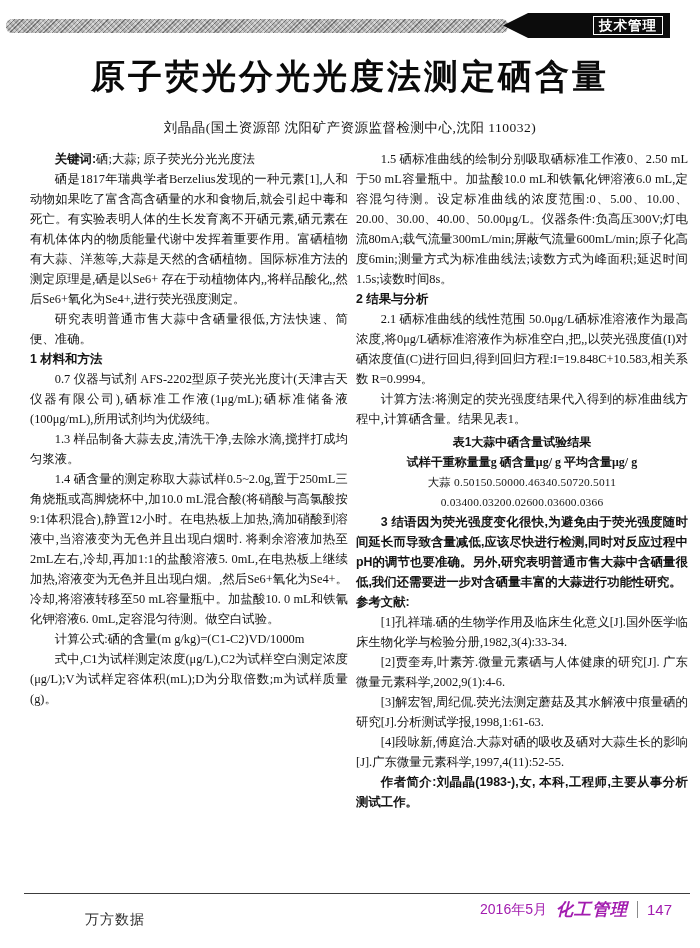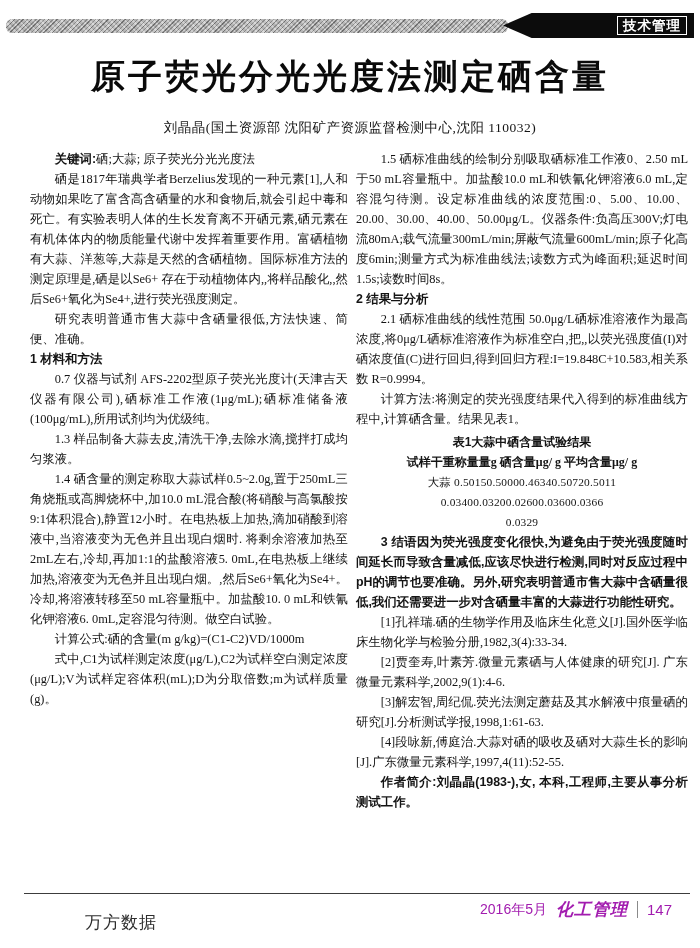--- a/index.html
+++ b/index.html
@@ -11,21 +11,21 @@
   
   .band{
     position:absolute;left:6px;top:19px;width:502px;height:14px;
     background:
       repeating-linear-gradient(135deg, rgba(70,70,70,.55) 0 1px, rgba(200,200,200,.45) 1px 3px, rgba(110,110,110,.5) 3px 4px, rgba(225,225,225,.5) 4px 6px),
       repeating-linear-gradient(45deg, #a8a8a8 0 2px, #d2d2d2 2px 4px, #969696 4px 5px);
     border-radius:6px;
   }
   
   .tag{
-    position:absolute;left:503px;top:13px;width:191px;height:25px;
+    position:absolute;left:503px;top:13px;width:167px;height:25px;
     background:#0c0c0c;
     clip-path:polygon(0 50%, 15% 0, 100% 0, 100% 100%, 15% 100%);
     display:flex;align-items:center;justify-content:flex-end;
     padding-right:7px;box-sizing:border-box;
   }
   .tag-label{
     color:#ffffff;font-family:"Liberation Sans","DejaVu Sans",sans-serif;
     font-weight:bold;font-size:13.5px;line-height:17px;
     border:1px solid #ffffff;padding:0 5px;letter-spacing:1px;
   }
@@ -60,21 +60,21 @@
   .footer-rule{position:absolute;left:24px;top:893px;width:666px;border-top:1.5px solid #3c3c3c;}
   .footer-text{
     position:absolute;top:898px;right:28px;display:flex;align-items:center;gap:9px;
     font-size:14px;color:#a21caf;
   }
   .footer-date{font-family:"Liberation Sans","DejaVu Sans",sans-serif;font-size:14px;}
   .journal-script{font-style:italic;font-weight:bold;font-size:17px;letter-spacing:1px;}
   .pg-sep{width:1px;height:17px;background:#8a8a8a;}
   .page-number{font-family:"Liberation Sans","DejaVu Sans",sans-serif;font-size:15px;}
   .watermark{
-    position:absolute;left:85px;top:911px;font-size:17px;color:#2d2d2d;
+    position:absolute;left:85px;top:911px;font-size:14px;color:#2d2d2d;
     font-family:"Liberation Sans","DejaVu Sans",sans-serif;letter-spacing:1px;
   }
 </style>
 </head>
 <body>
 
 <div class="page">
 
   <div class="band"></div>
 
@@ -99,22 +99,22 @@
   </div>
 
   <div class="col col-right">
     <p>1.5 硒标准曲线的绘制分别吸取硒标准工作液0、2.50 mL于50 mL容量瓶中。加盐酸10.0 mL和铁氰化钾溶液6.0 mL,定容混匀待测。设定标准曲线的浓度范围:0、5.00、10.00、20.00、30.00、40.00、50.00μg/L。仪器条件:负高压300V;灯电流80mA;载气流量300mL/min;屏蔽气流量600mL/min;原子化高度6min;测量方式为标准曲线法;读数方式为峰面积;延迟时间1.5s;读数时间8s。</p>
     <p class="sec-heading">2 结果与分析</p>
     <p>2.1 硒标准曲线的线性范围 50.0μg/L硒标准溶液作为最高浓度,将0μg/L硒标准溶液作为标准空白,把,,以荧光强度值(I)对硒浓度值(C)进行回归,得到回归方程:I=19.848C+10.583,相关系数 R=0.9994。</p>
     <p>计算方法:将测定的荧光强度结果代入得到的标准曲线方程中,计算硒含量。结果见表1。</p>
     <p class="tbl-title">表1大蒜中硒含量试验结果</p>
     <p class="tbl-head">试样干重称量量g 硒含量μg/ g 平均含量μg/ g</p>
     <p class="tbl-row">大蒜 0.50150.50000.46340.50720.5011 0.03400.03200.02600.03600.0366</p>
-    <p class="tbl-row">0.0329</p>
     <p class="bold-sans"><span>3 结语</span><span>因为荧光强度变化很快,为避免由于荧光强度随时间延长而导致含量减低,应该尽快进行检测,同时对反应过程中pH的调节也要准确。另外,研究表明普通市售大蒜中含硒量很低,我们还需要进一步对含硒量丰富的大蒜进行功能性研究。</span></p>
+    <p class="sec-heading">参考文献:</p>
     <p>[1]孔祥瑞.硒的生物学作用及临床生化意义[J].国外医学临床生物化学与检验分册,1982,3(4):33-34.</p>
     <p>[2]贾奎寿,叶素芳.微量元素硒与人体健康的研究[J]. 广东微量元素科学,2002,9(1):4-6.</p>
     <p>[3]解宏智,周纪侃.荧光法测定蘑菇及其水解液中痕量硒的研究[J].分析测试学报,1998,1:61-63.</p>
     <p>[4]段咏新,傅庭治.大蒜对硒的吸收及硒对大蒜生长的影响[J].广东微量元素科学,1997,4(11):52-55.</p>
     <p class="bold-sans">作者简介:刘晶晶(1983-),女, 本科,工程师,主要从事分析测试工作。</p>
   </div>
 
   <div class="footer-rule"></div>
   <div class="footer-text">
     <span class="footer-date">2016年5月</span>

